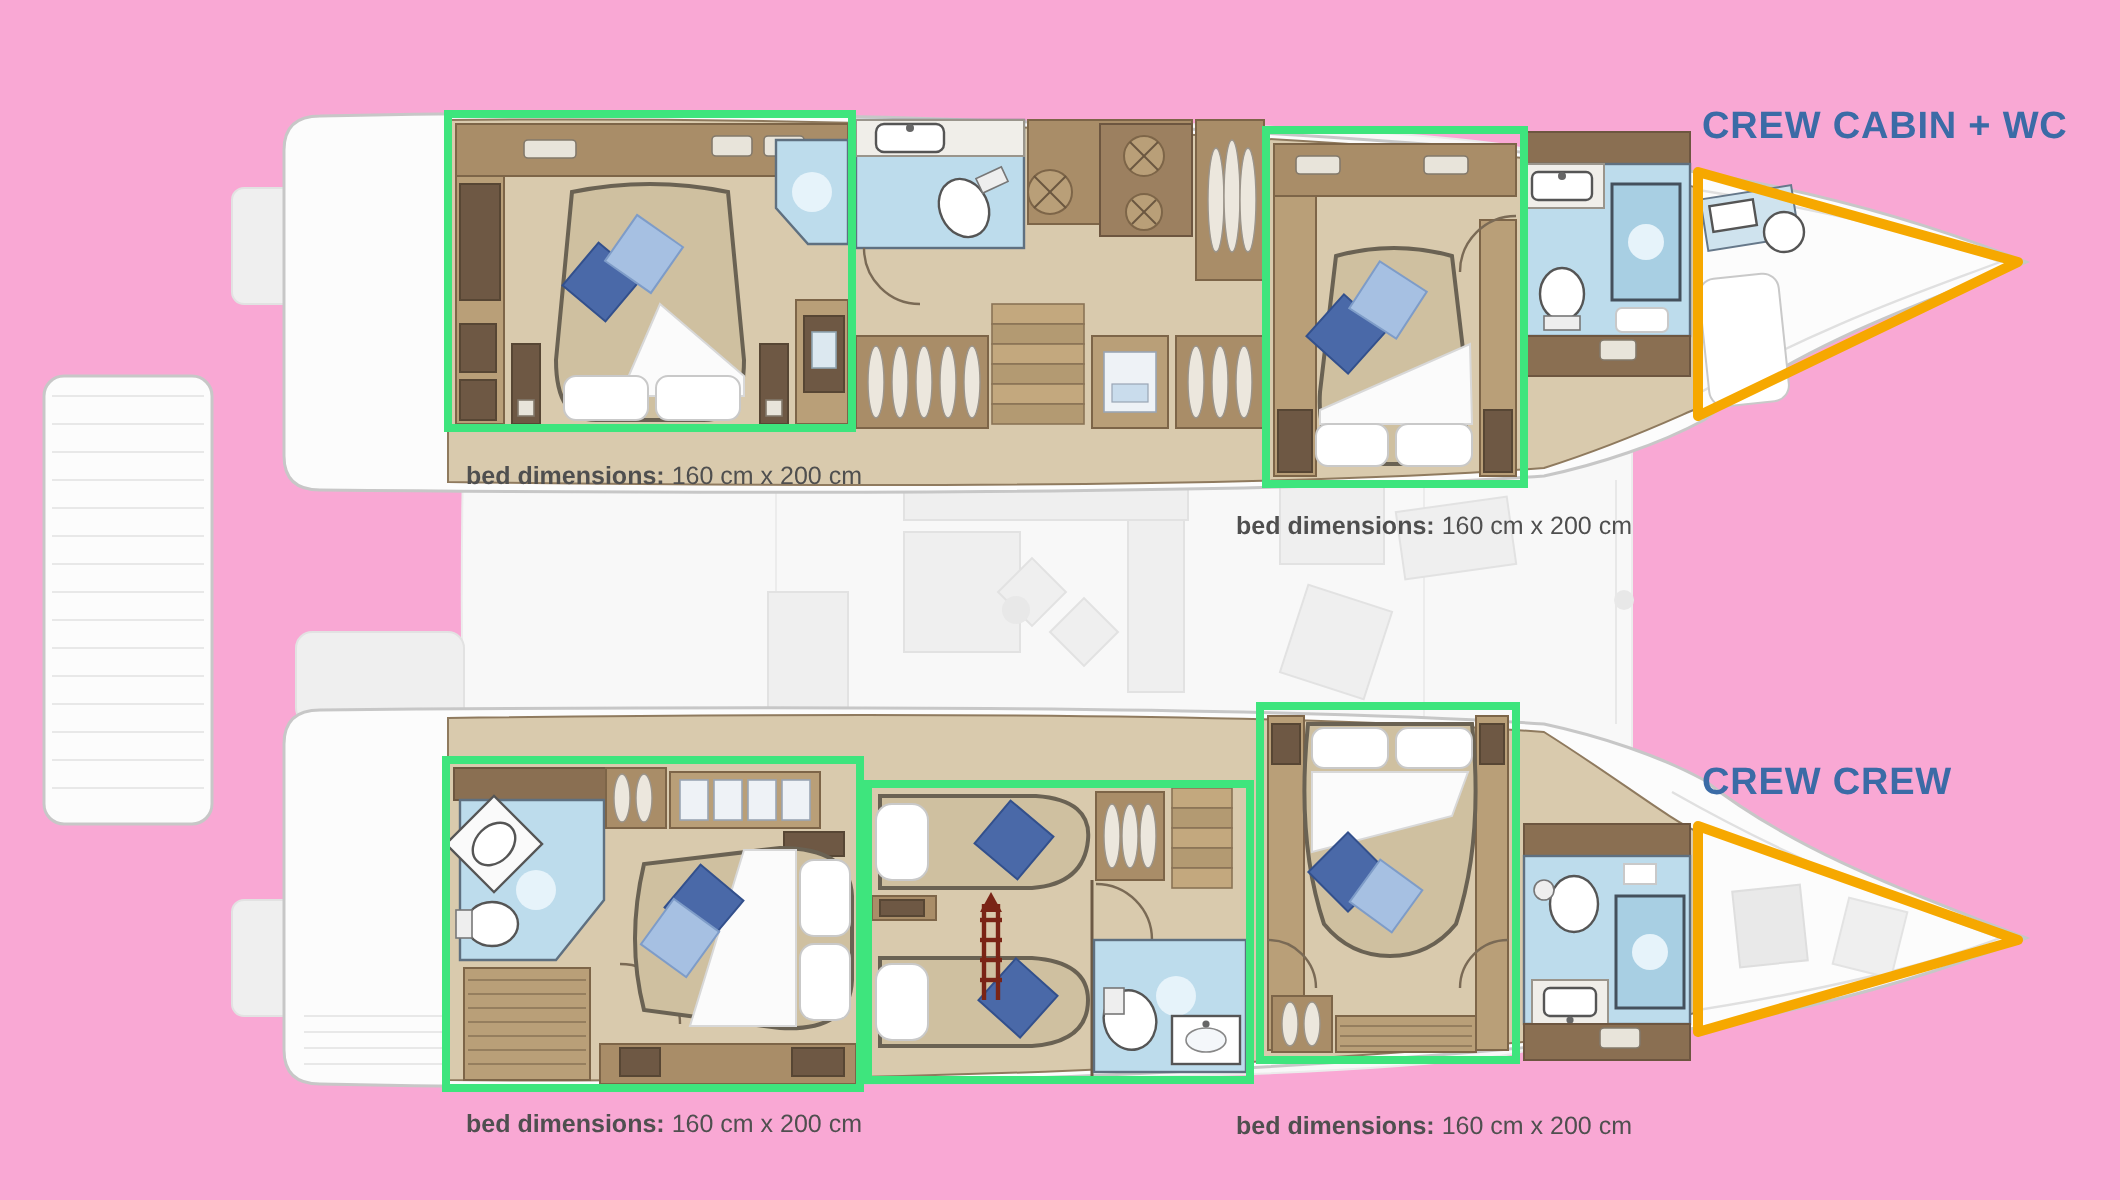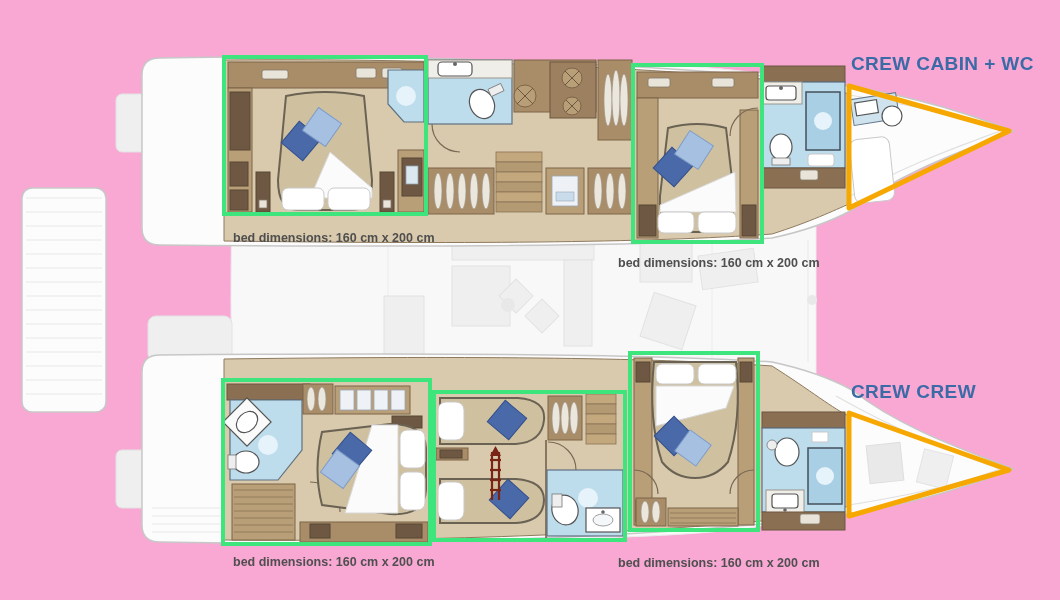--- a/index.html
+++ b/index.html
@@ -4,21 +4,21 @@
 <style>
   html,body{margin:0;padding:0;background:#fff;}
   .stage{position:relative;width:1060px;height:600px;background:#f9a8d4;
          font-family:"Liberation Sans",sans-serif;overflow:hidden;}
   .stage svg{position:absolute;left:0;top:0;}
   .crew-label{position:absolute;font-weight:bold;font-size:19px;letter-spacing:.4px;
               color:#3b6ba6;white-space:nowrap;}
   .lbl-top{left:851px;top:53px;}
   .lbl-bottom{left:851px;top:381px;}
   .bed-cap{position:absolute;font-size:12.5px;color:#4f4f4f;font-weight:600;white-space:nowrap;}
-  .bed-cap .val{font-weight:700;}
+  .bed-cap .val{font-weight:400;}
   .cap1{left:233px;top:231px;} .cap2{left:618px;top:256px;}
   .cap3{left:233px;top:555px;} .cap4{left:618px;top:556px;}
 
   
   .hull{fill:#fcfcfc;stroke:#c7c7c7;stroke-width:1.5;}
   .inner{fill:none;stroke:#e0e0e0;stroke-width:1.2;}
   .fadeF{fill:#efefef;stroke:#e2e2e2;stroke-width:1;}
   .fadeB{fill:#f8f8f8;stroke:#ececec;stroke-width:1;}
   .fadeL{stroke:#e8e8e8;stroke-width:1;}
   .tan{fill:#d9caad;stroke:#8f7a5e;stroke-width:1;}

